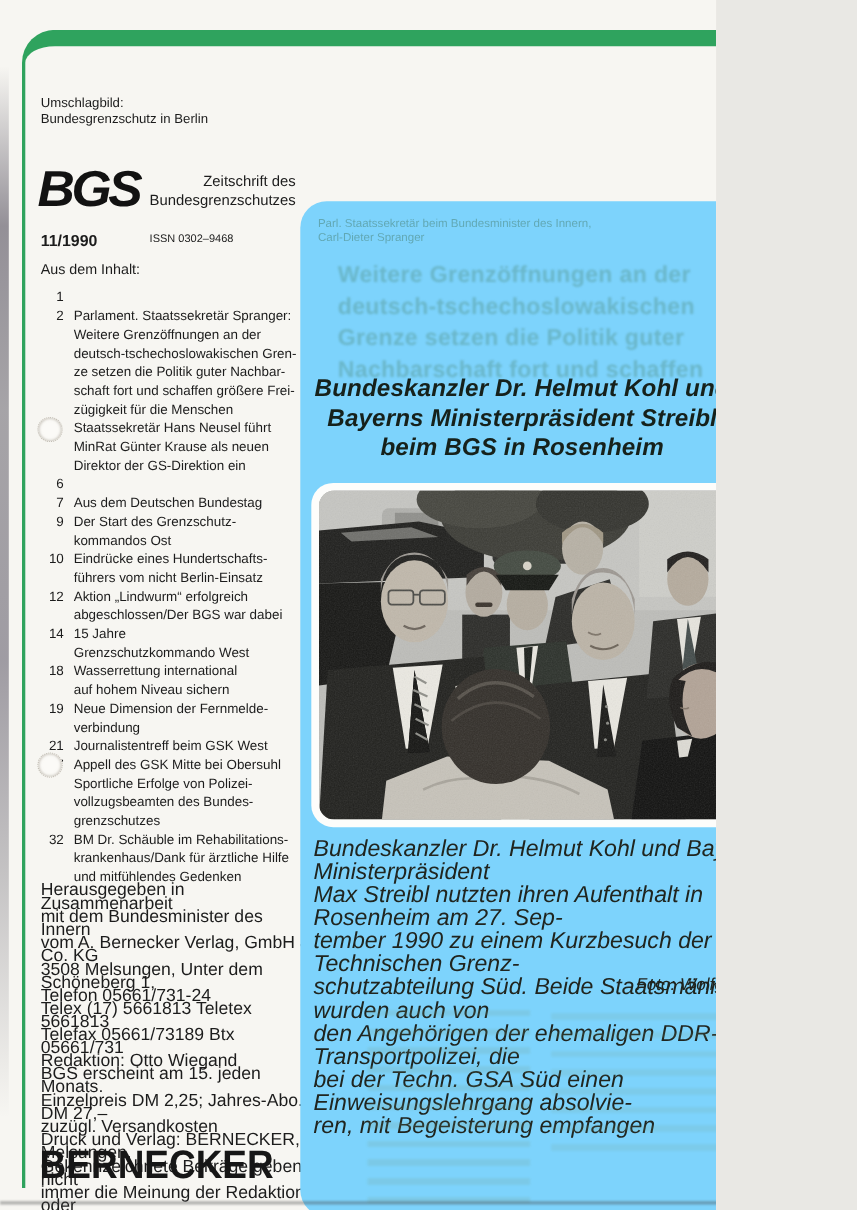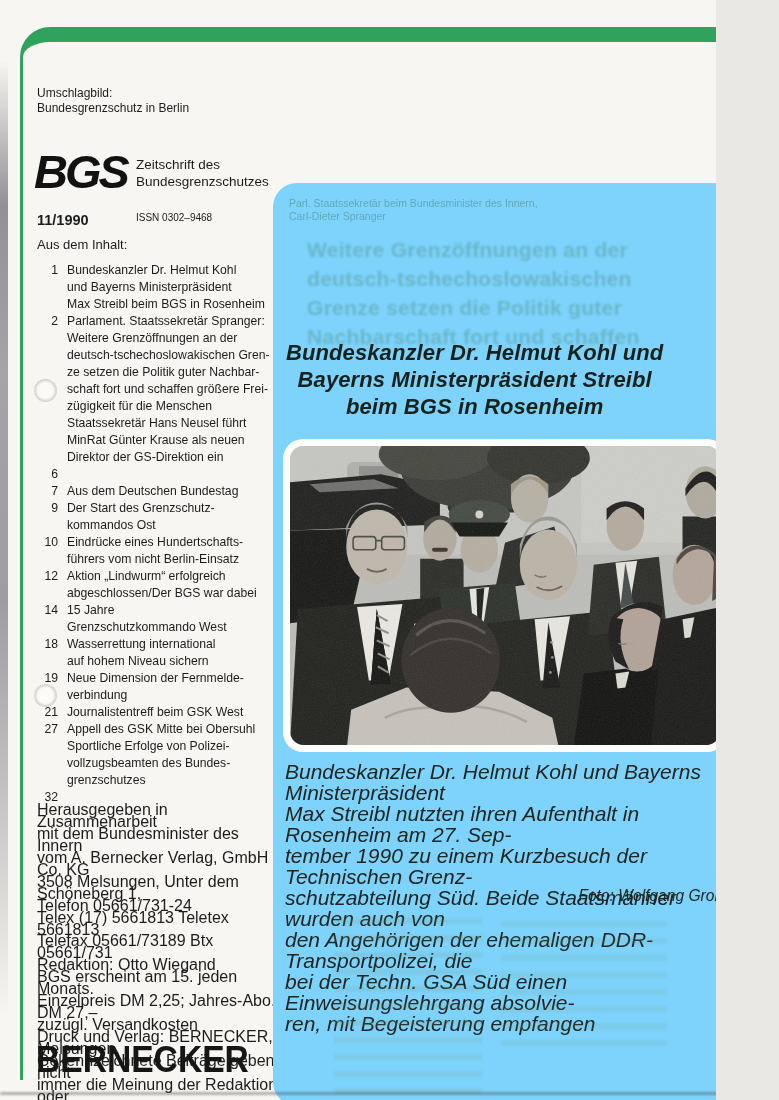--- a/index.html
+++ b/index.html
@@ -1,31 +1,31 @@
 <!DOCTYPE html>
 <html><head>
 <meta charset="utf-8">
 <style>
   html,body{margin:0;padding:0;background:#e9e8e4;}
   *{box-sizing:border-box;}
-  .sheet{position:relative;width:716px;height:1100px;background:#f7f6f2;overflow:hidden;
+  .sheet{position:relative;width:651px;height:1100px;background:#f7f6f2;overflow:hidden;
          font-family:"Liberation Sans",sans-serif;color:#1c1c1c;}
   
   .scan-left{position:absolute;left:0;top:60px;width:8px;height:1040px;
     background:linear-gradient(180deg,transparent 0%,rgba(48,42,60,.50) 14%,rgba(34,30,46,.38) 30%,rgba(52,46,66,.45) 52%,rgba(40,36,52,.25) 70%,transparent 92%);}
   .scan-bottom{position:absolute;left:0;top:1092px;width:779px;height:3px;background:rgba(70,70,70,.40);filter:blur(1px);}
   
   .green-frame{position:absolute;left:20px;top:27px;width:727px;height:1053px;
     border-style:solid;border-color:#2fa35e;border-width:15px 3px 0 3px;border-radius:30px 30px 0 0;}
   
   .cover-note{position:absolute;left:37px;top:86px;font-size:12px;line-height:14.5px;white-space:pre-line;}
   
   .logo-bgs{position:absolute;left:34px;top:144px;font-size:47px;font-weight:bold;font-style:italic;
     letter-spacing:-3px;color:#121212;transform:scaleY(.98);}
-  .logo-sub{position:absolute;left:136px;top:157px;font-size:13.5px;line-height:16.5px;white-space:pre-line;}
+  .logo-sub{position:absolute;left:136px;top:157px;font-size:13.5px;line-height:16.5px;white-space:pre-line;text-align:right;}
   .issue{position:absolute;left:37px;top:212px;font-size:14.5px;font-weight:bold;}
   .issn{position:absolute;left:136px;top:212px;font-size:10px;}
   
   .toc-head{position:absolute;left:37px;top:237px;font-size:13px;}
   .toc{position:absolute;left:37px;top:262px;width:248px;font-size:12.2px;line-height:17px;}
   .toc-row{display:flex;}
   .toc-num{width:21px;text-align:right;flex:0 0 21px;}
   .toc-text{margin-left:9px;white-space:pre-line;}
   .punch-hole{position:absolute;width:23px;height:23px;border-radius:50%;
     background:radial-gradient(circle,#fbfaf7 55%,#efece6 75%,#f7f6f2 100%);
@@ -69,23 +69,20 @@
   <div class="logo-bgs">BGS</div>
   <div class="logo-sub">Zeitschrift des
 Bundesgrenzschutzes</div>
   <div class="issue">11/1990</div>
   <div class="issn">ISSN 0302–9468</div>
 
   <div class="toc-head">Aus dem Inhalt:</div>
   <div class="toc">
     <div class="toc-row">
         <span class="toc-num">1</span>
-        <span class="toc-text">Bundeskanzler Dr. Helmut Kohl
-und Bayerns Ministerpräsident
-Max Streibl beim BGS in Rosenheim</span>
       </div>
     <div class="toc-row">
         <span class="toc-num">2</span>
         <span class="toc-text">Parlament. Staatssekretär Spranger:
 Weitere Grenzöffnungen an der
 deutsch-tschechoslowakischen Gren-
 ze setzen die Politik guter Nachbar-
 schaft fort und schaffen größere Frei-
 zügigkeit für die Menschen</span>
       </div>
@@ -141,20 +138,23 @@
         <span class="toc-text">Appell des GSK Mitte bei Obersuhl</span>
       </div>
     <div class="toc-row">
         <span class="toc-num"></span>
         <span class="toc-text">Sportliche Erfolge von Polizei-
 vollzugsbeamten des Bundes-
 grenzschutzes</span>
       </div>
     <div class="toc-row">
         <span class="toc-num">32</span>
+        <span class="toc-text">BM Dr. Schäuble im Rehabilitations-
+krankenhaus/Dank für ärztliche Hilfe
+und mitfühlendes Gedenken</span>
       </div>
   </div>
 
   <div class="punch-hole hole-1"></div>
   <div class="punch-hole hole-2"></div>
 
   <div class="imprint">Herausgegeben in Zusammenarbeit
 mit dem Bundesminister des Innern
 vom A. Bernecker Verlag, GmbH &amp; Co. KG
 3508 Melsungen, Unter dem Schöneberg 1,

